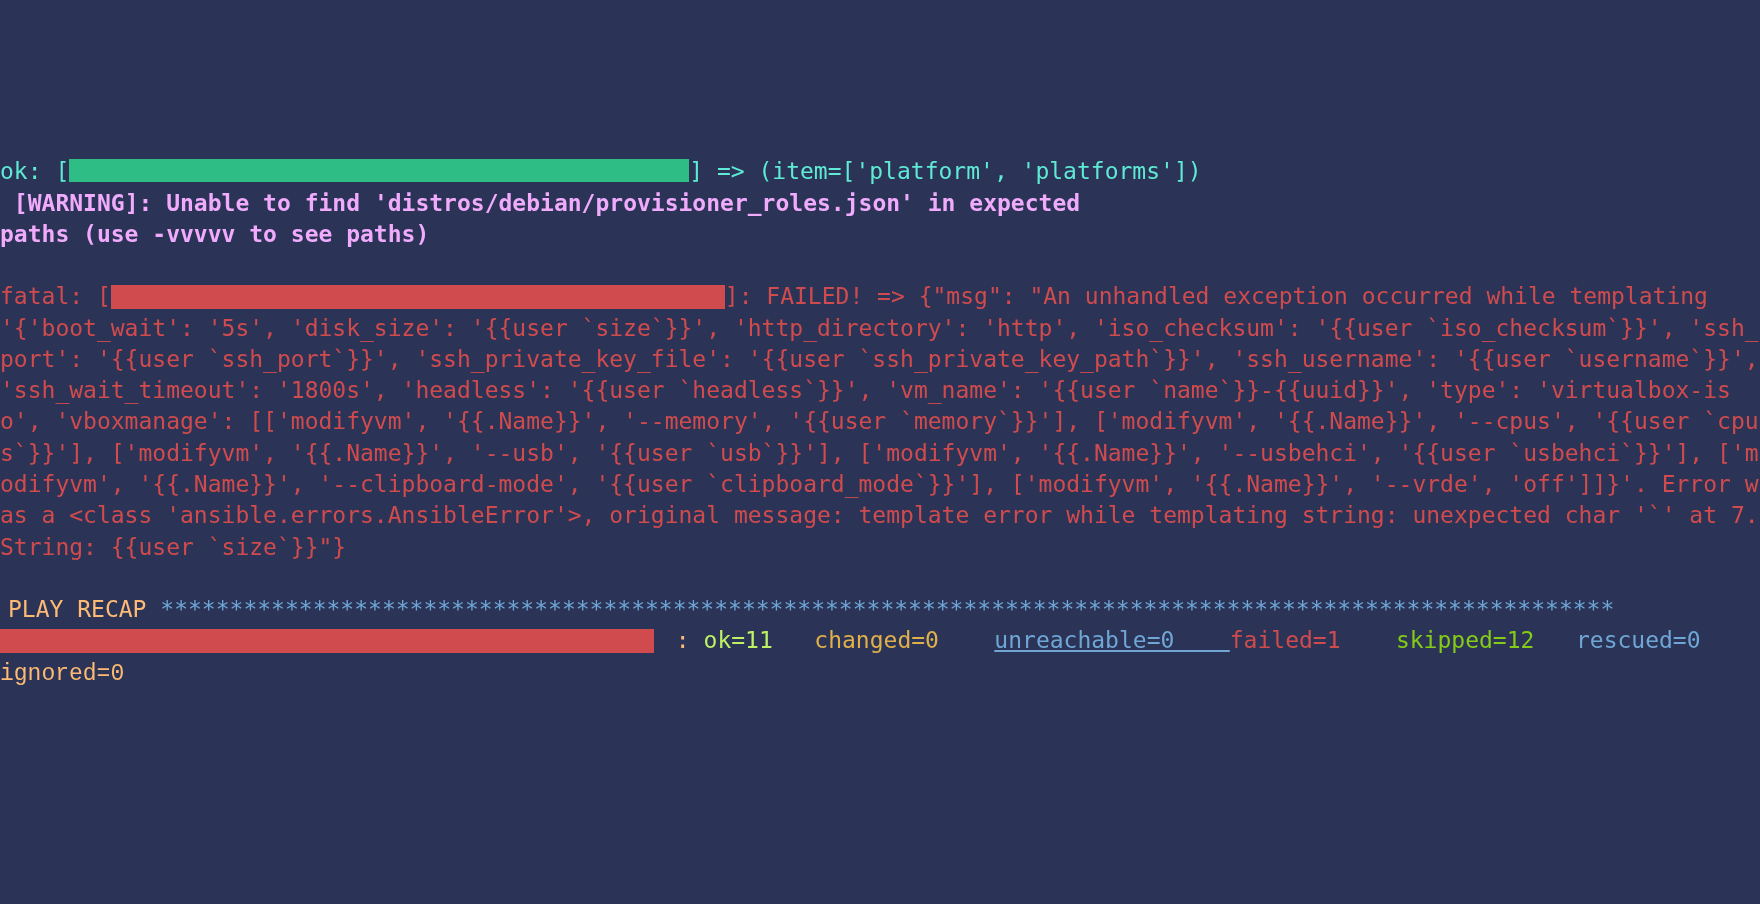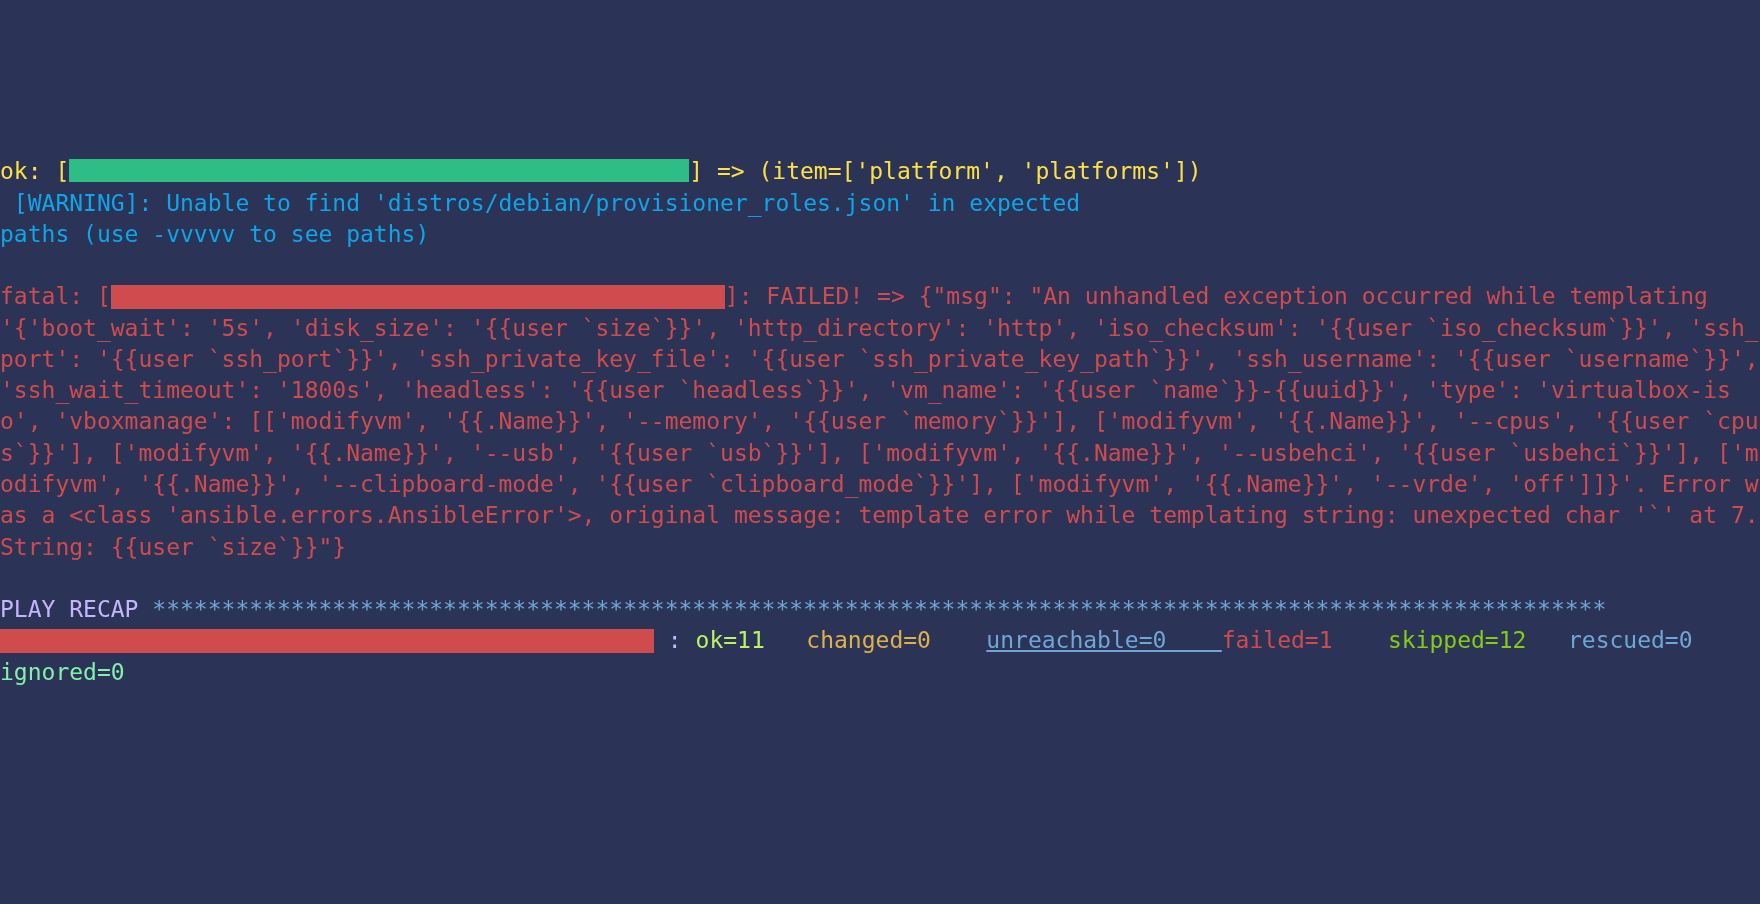--- a/index.html
+++ b/index.html
@@ -6,32 +6,32 @@
     margin: 0;
     padding: 0;
     background: #2b3456;
     font-family: "Menlo", "Consolas", "DejaVu Sans Mono", monospace;
     font-size: 23px;
     line-height: 1.36;
     white-space: pre-wrap;
     word-break: break-all;
     color: #d0d0d0;
   }
-  .green   { color: #fde047; text-align: right; }
-  .purple  { color: #0ea5e9; }
+  .green   { color: #5eead4; text-align: right; }
+  .purple  { color: #f0abfc; font-weight: bold; }
   .red     { color: #d04b4e; }
-  .blue    { color: #c4b5fd; }
+  .blue    { color: #fdba74; padding-left: 8px; }
   .stars   { color: #6fa6d6; }
   .recap-ok       { color: #bef264; }
   .recap-changed  { color: #e0b04a; }
   .recap-unreach  { color: #6fa6d6; text-decoration: underline; }
   .recap-failed   { color: #d04b4e; }
   .recap-skipped  { color: #84cc16; }
   .recap-rescued  { color: #6fa6d6; }
-  .recap-ignored  { color: #86efac; }
+  .recap-ignored  { color: #fdba74; font-family: Liberation Mono, monospace; }
   .redact-green {
     display: inline-block;
     background: #2dbd85;
     height: 1em;
     vertical-align: -0.12em;
     width: 620px;
   }
   .redact-red {
     display: inline-block;
     background: #d04b4e;

